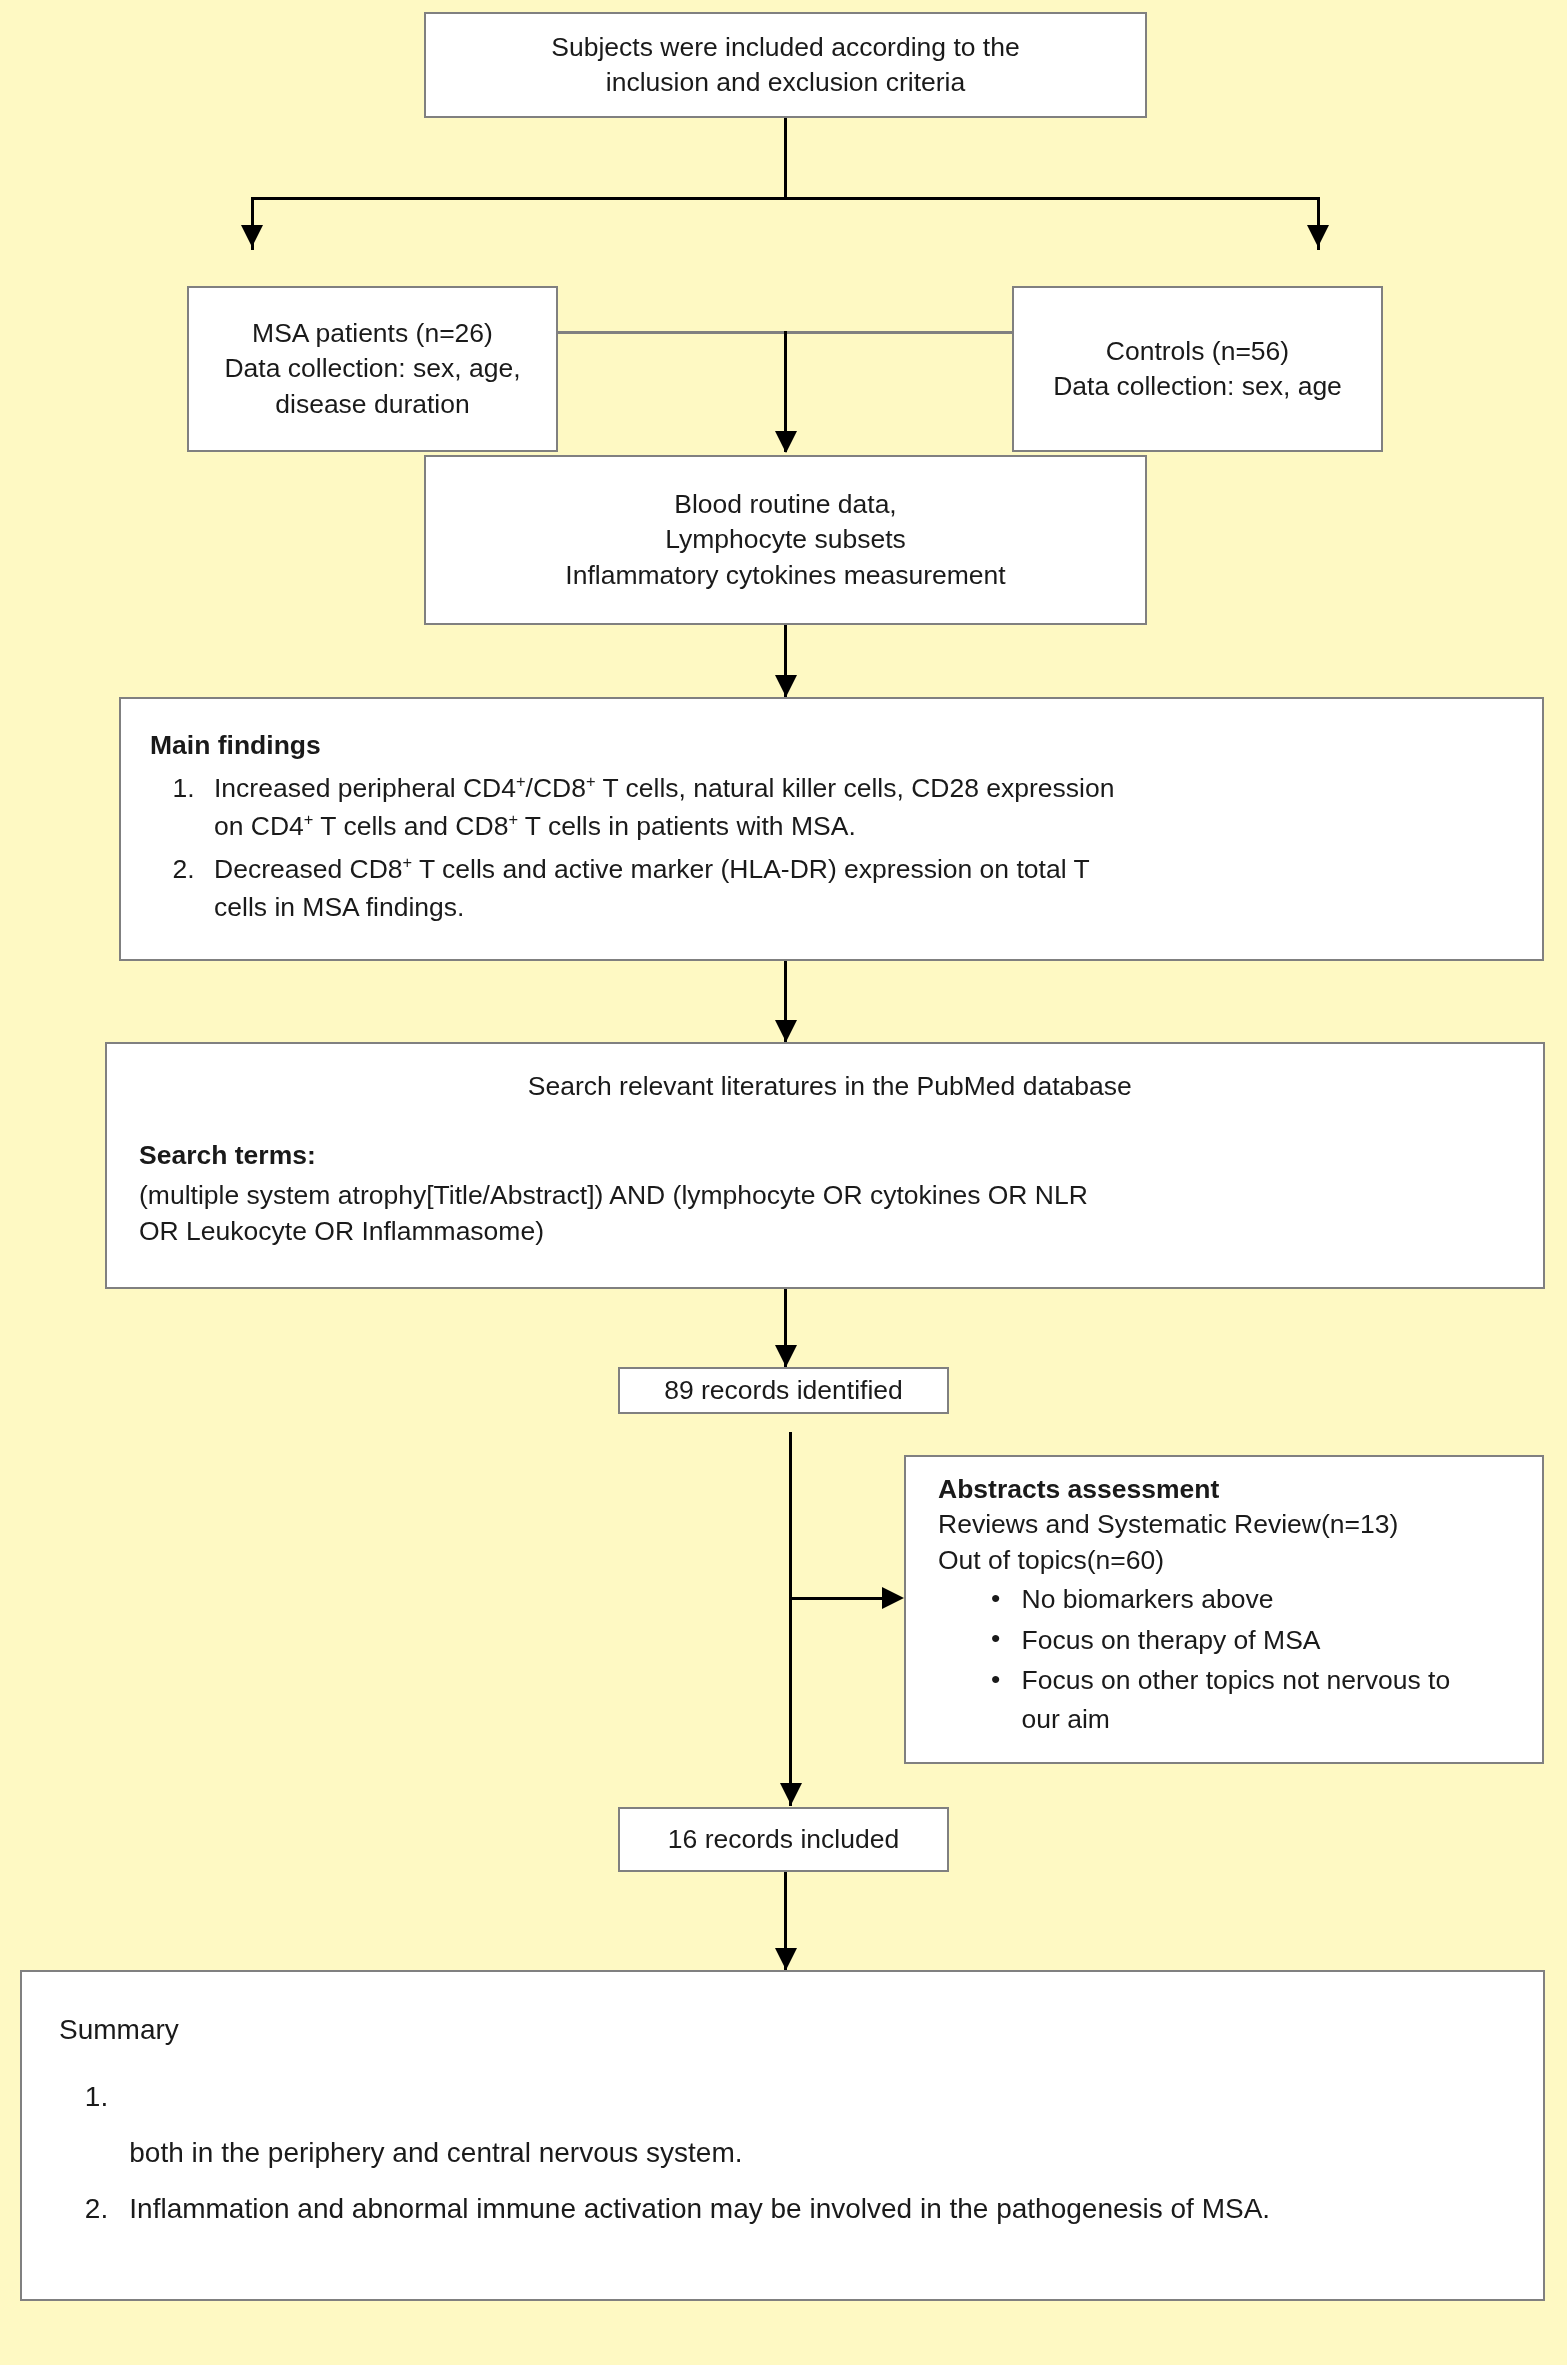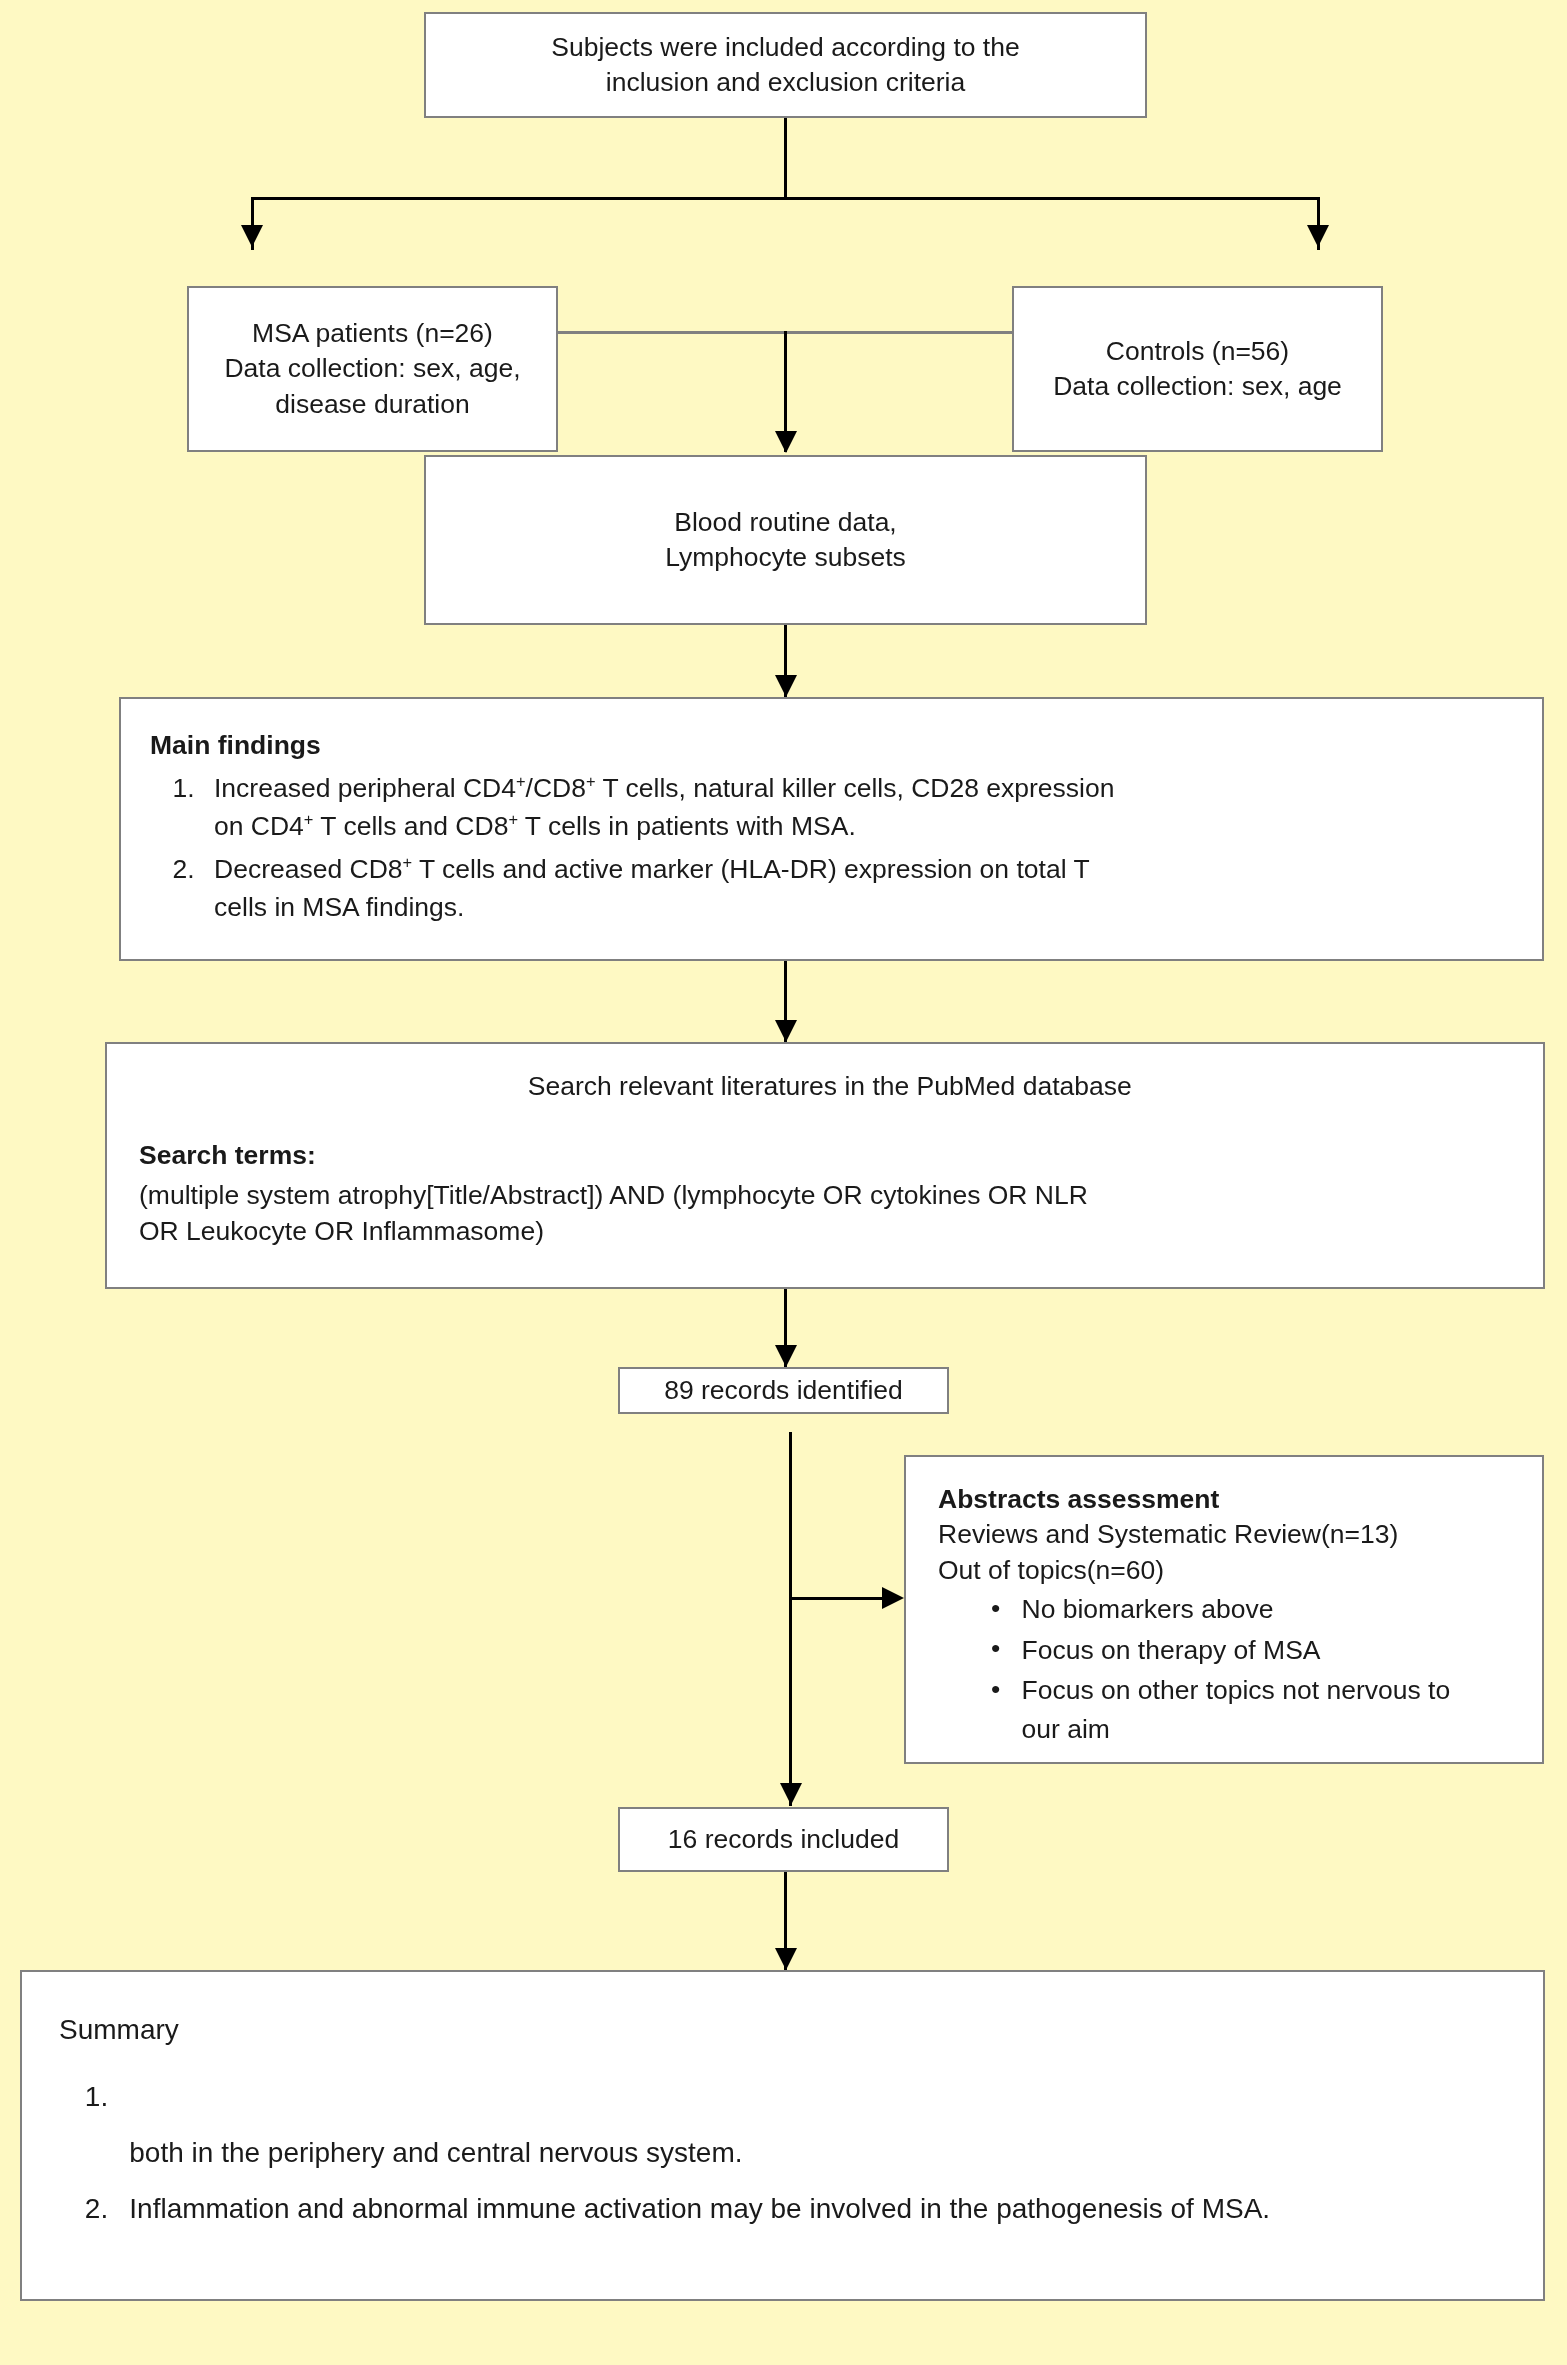--- a/index.html
+++ b/index.html
@@ -142,20 +142,21 @@
   </div>
 
   <div class="hline" style="left:557px; top:331px; width:457px; height:2.7px; background:#808080;"></div>
 
   <div class="vline" style="left:784px; top:331px; height:121px;"></div>
   <div class="arrow-down" style="left:775px; top:431px;"></div>
 
   <div class="box center" style="left:424px; top:455px; width:723px; height:170px;">
     <span class="line ln">Blood routine data,</span>
     <span class="line ln">Lymphocyte subsets</span>
+    <span class="line ln">Inflammatory cytokines measurement</span>
   </div>
 
   <div class="vline" style="left:784px; top:625px; height:73px;"></div>
   <div class="arrow-down" style="left:775px; top:675px;"></div>
 
   <div class="box left" style="left:119px; top:697px; width:1425px; height:264px;">
     <div class="pad-l">
       <div class="hdr">Main findings</div>
       <ol class="num">
         <li>
@@ -189,21 +190,21 @@
     <span class="line ln">89 records identified</span>
   </div>
 
   <div class="vline" style="left:789px; top:1432px; height:374px;"></div>
   <div class="arrow-down" style="left:780px; top:1783px;"></div>
 
   <div class="hline" style="left:789px; top:1597px; width:99px;"></div>
   <div class="arrow-right" style="left:882px; top:1587px;"></div>
 
   <div class="box left" style="left:904px; top:1455px; width:640px; height:309px; justify-content:flex-start;">
-    <div class="pad-l-sm" style="padding-top:25px;">
+    <div class="pad-l-sm" style="padding-top:15px;">
       <div class="hdr">Abstracts assessment</div>
       <div class="tightline">Reviews and Systematic Review(n=13)</div>
       <div class="tightline">Out of topics(n=60)</div>
       <ul class="bul">
         <li>No biomarkers above</li>
         <li>Focus on therapy of MSA</li>
         <li>
           <span>Focus on other topics not nervous to</span><br>
           <span>our aim</span>
         </li>

